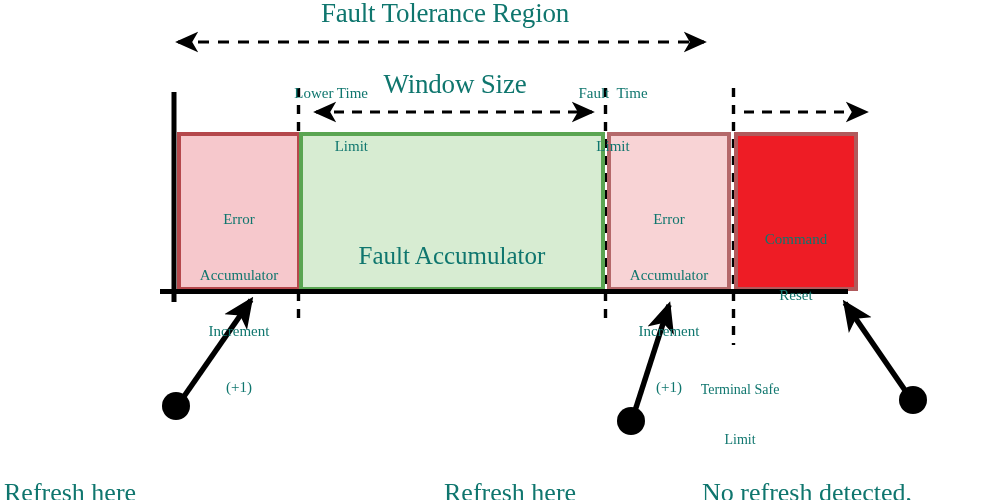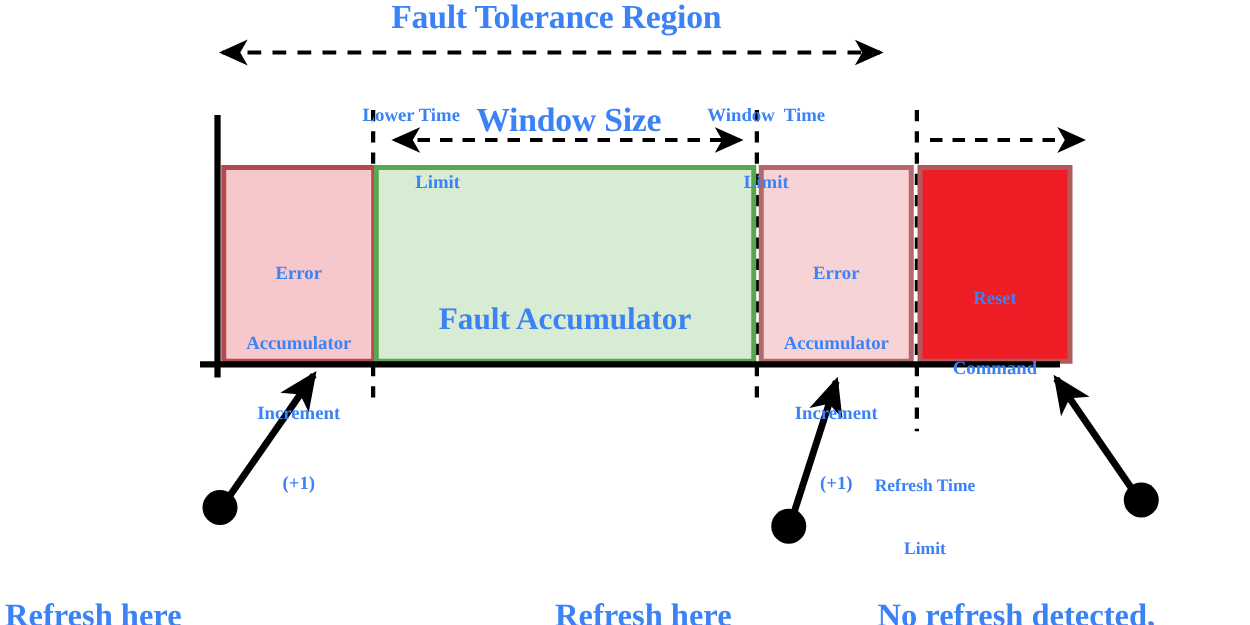--- a/index.html
+++ b/index.html
@@ -17,22 +17,22 @@
   }
   svg.diagram {
     position: absolute;
     top: 0; left: 0;
     width: 1000px;
     height: 500px;
   }
   .lbl {
     position: absolute;
     font-family: "Liberation Serif", "DejaVu Serif", serif;
-    font-weight: bold;
-    color: #3b82f6;
+    font-weight: normal;
+    color: #0f766e;
     text-align: center;
     line-height: 1.08;
     white-space: pre;
     user-select: none;
   }
   .region-title { font-size: 27px; letter-spacing: -0.2px; }
   .limit-label  { font-size: 15px; line-height: 1.18; }
   .box-text-sm  { font-size: 15px; line-height: 1.25; }
   .box-text-lg  { font-size: 25px; line-height: 1.22; }
   .callout      { font-size: 26px; line-height: 1.16; text-align: left; }
@@ -76,35 +76,35 @@
 
     <line x1="632" y1="420" x2="669" y2="305" stroke="#000" stroke-width="5.5" marker-end="url(#arrowCallout)"></line>
     <circle cx="631" cy="421" r="14" fill="#000"></circle>
 
     <line x1="911" y1="399" x2="845" y2="303" stroke="#000" stroke-width="5.5" marker-end="url(#arrowCallout)"></line>
     <circle cx="913" cy="400" r="14" fill="#000"></circle>
   </svg>
 
   <div class="lbl region-title" style="left:285px; top:-1px; width:320px;">Fault Tolerance Region</div>
 
-  <div class="lbl region-title" style="left:335px; top:82px; width:240px;">Window Size</div>
+  <div class="lbl region-title" style="left:335px; top:70px; width:240px;">Window Size</div>
 
 
   <div class="lbl limit-label" style="left:238px; top:50px; width:130px;text-align:right;">
     <div>Lower Time</div>
     <div>Limit</div>
   </div>
 
   <div class="lbl limit-label" style="left:548px; top:50px; width:130px;">
-    <div>Window  Time</div>
+    <div>Fault  Time</div>
     <div>Limit</div>
   </div>
 
   <div class="lbl terminal-label" style="left:665px; top:348px; width:150px;">
-    <div>Refresh Time</div>
+    <div>Terminal Safe</div>
     <div>Limit</div>
   </div>
 
   <div class="lbl box-text-sm" style="left:181px; top:172px; width:116px;">
     <div>Error</div>
     <div>Accumulator</div>
     <div>Increment</div>
     <div>(+1)</div>
   </div>
 
@@ -113,22 +113,22 @@
   </div>
 
   <div class="lbl box-text-sm" style="left:611px; top:172px; width:116px;">
     <div>Error</div>
     <div>Accumulator</div>
     <div>Increment</div>
     <div>(+1)</div>
   </div>
 
   <div class="lbl box-text-sm" style="left:738px; top:192px; width:116px;">
+    <div>Command</div>
     <div>Reset</div>
-    <div>Command</div>
   </div>
 
   <div class="lbl callout" style="left:4px; top:418px; width:260px;">
     <div>Refresh here</div>
     
   </div>
 
   <div class="lbl callout" style="left:444px; top:418px; width:260px;">
     <div>Refresh here</div>
     

